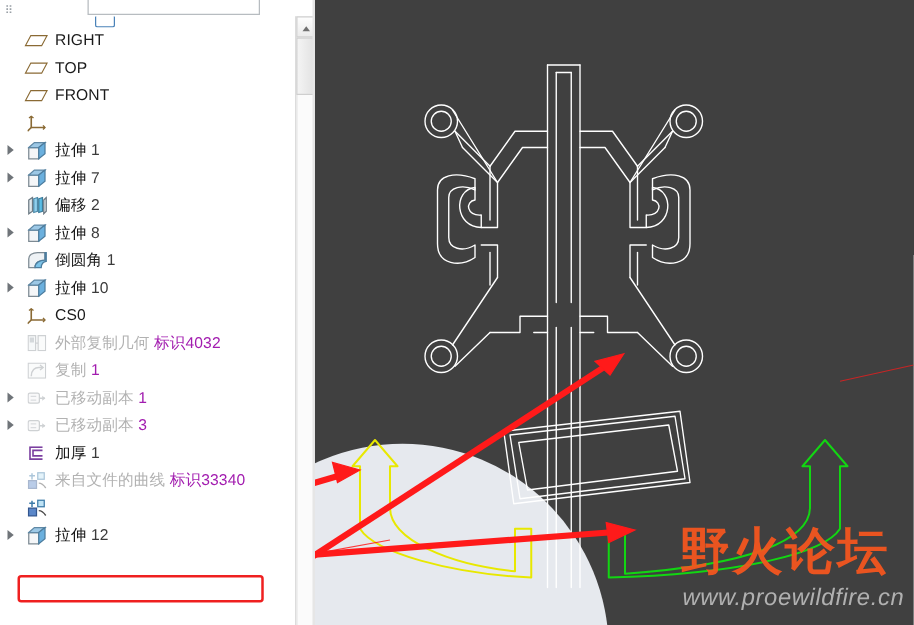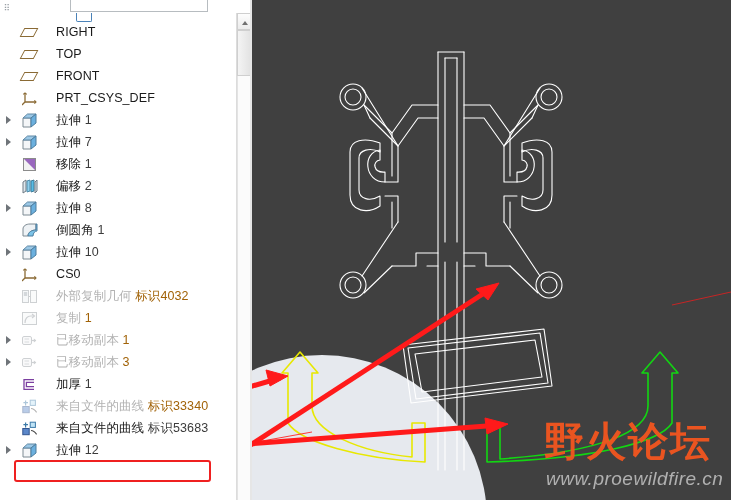--- a/index.html
+++ b/index.html
@@ -43,26 +43,26 @@
   }
   .expander{
     position:absolute;left:6px;top:7px;width:0;height:0;
     border-left:5px solid #6f7479;
     border-top:4px solid transparent;border-bottom:4px solid transparent;
   }
   .ticon{
     position:absolute;left:22px;top:4px;width:16px;height:15px;
   }
   .tlabel{
-    display:inline-block;margin-left:56px;
+    display:inline-block;margin-left:44px;
     font-size:12.5px;letter-spacing:.1px;
   }
   .tlabel .suffix{color:#3b3b3b;}
   .tree-row.dim .tlabel{color:#b2b2b2;}
-  .tree-row.dim .tlabel .suffix{color:#a16207;}
+  .tree-row.dim .tlabel .suffix{color:#a21caf;}
 
   
   .ic-plane{
     position:absolute;left:0;top:3px;width:14px;height:9px;
     border:1.3px solid #8a6a34;
     transform:skewX(-28deg);box-sizing:border-box;background:transparent;
   }
   .ic-csys{position:absolute;left:0;top:1px;width:16px;height:14px;}
   .ic-extr{position:absolute;left:0;top:0;width:16px;height:15px;}
   .ic-remove{position:absolute;left:1px;top:1px;width:13px;height:13px;
@@ -166,38 +166,35 @@
         <div class="tree-row"><span class="ticon">
             <span class="ic-plane" style="opacity:1"></span>
           </span><span class="tlabel"><span>FRONT</span><span class="suffix"></span></span></div>
         <div class="tree-row"><span class="ticon">
             <svg class="ic-csys" viewBox="0 0 16 14" style="opacity:1">
               <path d="M3 1 L3 10 L14 10" stroke="#8a6a34" stroke-width="1.3" fill="none"></path>
               <path d="M3 10 L0 13" stroke="#8a6a34" stroke-width="1.3" fill="none"></path>
               <path d="M1.2 2.4 L3 1 L4.8 2.4" stroke="#8a6a34" stroke-width="1.1" fill="none"></path>
               <path d="M12.4 8.3 L14 10 L12.4 11.6" stroke="#8a6a34" stroke-width="1.1" fill="none"></path>
             </svg>
-          </span><span class="tlabel"><span>PRT_CSYS_DEF</span><span class="suffix"></span></span></div>
+          </span></div>
         <div class="tree-row"><span class="expander"></span><span class="ticon">
             <svg class="ic-extr" viewBox="0 0 16 15" style="opacity:1">
               <path d="M1 5 L9 5 L9 14 L1 14 Z" fill="#f4f6f8" stroke="#7d8a93" stroke-width="1"></path>
               <path d="M1 5 L5.5 1 L14 1 L9 5 Z" fill="#9cc8e6" stroke="#5f88a5" stroke-width="1"></path>
               <path d="M9 5 L14 1 L14 10 L9 14 Z" fill="#6bb0de" stroke="#4d7d9e" stroke-width="1"></path>
             </svg>
           </span><span class="tlabel"><span>拉伸</span><span class="suffix"> 1</span></span></div>
         <div class="tree-row"><span class="expander"></span><span class="ticon">
             <svg class="ic-extr" viewBox="0 0 16 15" style="opacity:1">
               <path d="M1 5 L9 5 L9 14 L1 14 Z" fill="#f4f6f8" stroke="#7d8a93" stroke-width="1"></path>
               <path d="M1 5 L5.5 1 L14 1 L9 5 Z" fill="#9cc8e6" stroke="#5f88a5" stroke-width="1"></path>
               <path d="M9 5 L14 1 L14 10 L9 14 Z" fill="#6bb0de" stroke="#4d7d9e" stroke-width="1"></path>
             </svg>
           </span><span class="tlabel"><span>拉伸</span><span class="suffix"> 7</span></span></div>
-        <div class="tree-row"><span class="ticon">
-            <span class="ic-remove" style="opacity:1"></span>
-          </span><span class="tlabel"><span>移除</span><span class="suffix"> 1</span></span></div>
         <div class="tree-row"><span class="ticon">
             <svg class="ic-offset" viewBox="0 0 16 15" style="opacity:1">
               <path d="M1 3 L4 1 L4 12 L1 14 Z" fill="#dfe7ec" stroke="#6e7b85" stroke-width="1"></path>
               <path d="M5 2 L8 1 L8 12 L5 13 Z" fill="#8fd0ee" stroke="#4e8aa8" stroke-width="1"></path>
               <path d="M9 2 L12 1 L12 12 L9 13 Z" fill="#59bde6" stroke="#3d7b99" stroke-width="1"></path>
               <path d="M13 3 L15 1 L15 12 L13 14 Z" fill="#dfe7ec" stroke="#6e7b85" stroke-width="1"></path>
             </svg>
           </span><span class="tlabel"><span>偏移</span><span class="suffix"> 2</span></span></div>
         <div class="tree-row"><span class="expander"></span><span class="ticon">
             <svg class="ic-extr" viewBox="0 0 16 15" style="opacity:1">
@@ -272,21 +269,21 @@
               <path d="M9 9.5 C11.5 9.5 13 11 14.6 13.4" stroke="#4a4a4a" stroke-width="1.1" fill="none"></path>
             </svg>
           </span><span class="tlabel"><span>来自文件的曲线</span><span class="suffix"> 标识33340</span></span></div>
         <div class="tree-row"><span class="ticon">
             <svg class="ic-curvefile" viewBox="0 0 16 15" style="opacity:1">
               <rect x="0.8" y="7.5" width="6.4" height="6.2" fill="#5b87c9" stroke="#33568f" stroke-width="1"></rect>
               <rect x="8.2" y="1.2" width="5.2" height="5.2" fill="#bfe3f5" stroke="#3c7aa8" stroke-width="1"></rect>
               <path d="M3.6 6.6 L3.6 1.6 M1.4 3.6 L6 3.6" stroke="#3c7aa8" stroke-width="1.2"></path>
               <path d="M9 9.5 C11.5 9.5 13 11 14.6 13.4" stroke="#4a4a4a" stroke-width="1.1" fill="none"></path>
             </svg>
-          </span><span class="tlabel"><span>来自文件的曲线</span><span class="suffix"> 标识53683</span></span></div>
+          </span></div>
         <div class="tree-row"><span class="expander"></span><span class="ticon">
             <svg class="ic-extr" viewBox="0 0 16 15" style="opacity:1">
               <path d="M1 5 L9 5 L9 14 L1 14 Z" fill="#f4f6f8" stroke="#7d8a93" stroke-width="1"></path>
               <path d="M1 5 L5.5 1 L14 1 L9 5 Z" fill="#9cc8e6" stroke="#5f88a5" stroke-width="1"></path>
               <path d="M9 5 L14 1 L14 10 L9 14 Z" fill="#6bb0de" stroke="#4d7d9e" stroke-width="1"></path>
             </svg>
           </span><span class="tlabel"><span>拉伸</span><span class="suffix"> 12</span></span></div>
       </div>
 
     <div id="highlight-box" style="top: 460px;"></div>

